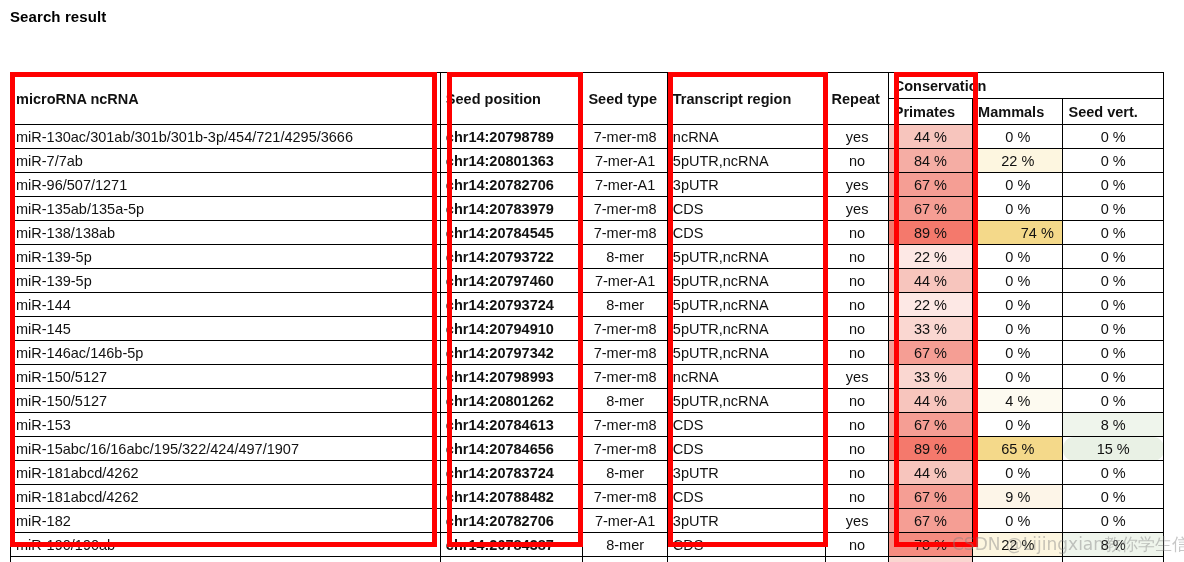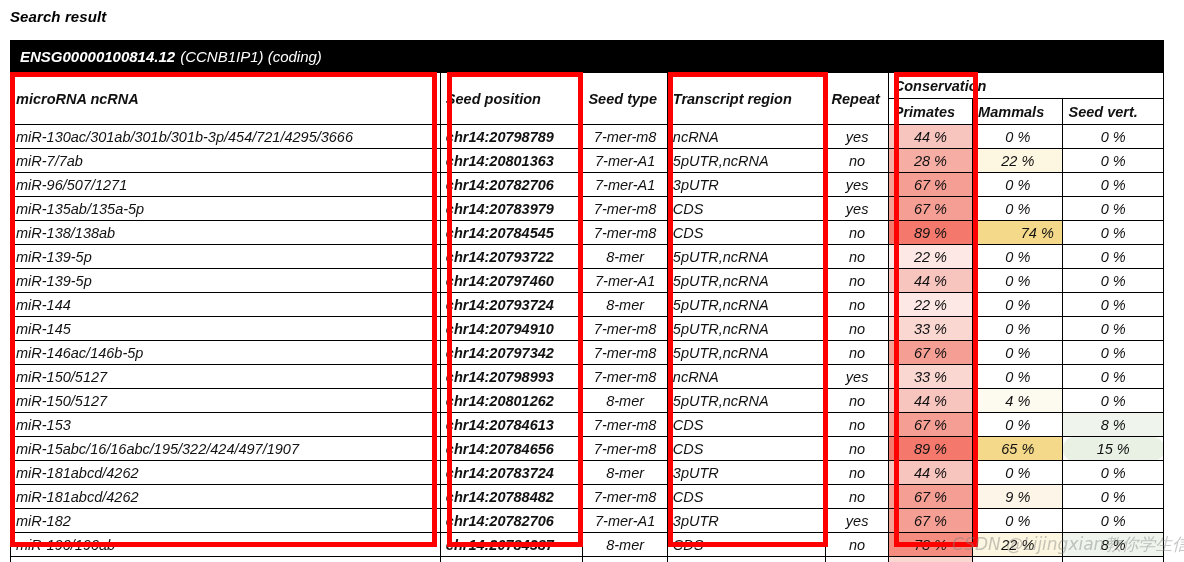--- a/index.html
+++ b/index.html
@@ -8,21 +8,20 @@
     width: 1184px; height: 562px;
     background: #ffffff;
     font-family: "Liberation Sans", sans-serif;
     overflow: hidden;
   }
   #page {
     position: relative;
     width: 1184px;
     height: 562px;
     background: #fff;
-    font-style: italic;
   }
 
   
   .page-title {
     position: absolute;
     left: 10px; top: 8px;
     font-size: 15px;
     font-weight: bold;
     color: #000;
     letter-spacing: 0.1px;
@@ -114,24 +113,20 @@
     pointer-events: none;
   }
 </style>
 </head>
 <body>
 
 <div id="page">
 
   <div class="page-title">Search result</div>
 
-  <div class="gene-banner">
-    <span class="gid">ENSG00000100814.12</span>
-    <span class="gmeta">(CCNB1IP1) (coding)</span>
-  </div>
 
   <div class="tbl-wrap">
     <table class="result">
       <colgroup>
         <col class="c-family">
           <col class="c-pos">
           <col class="c-type">
           <col class="c-region">
         <col class="c-repeat">
           <col class="c-prim">
@@ -163,21 +158,21 @@
             <td class="cons-cell" style="background: rgb(247, 197, 189);">44 %</td>
             <td class="cons-cell" style="background: rgb(255, 255, 255);">0 %</td>
             <td class="cons-cell" style="background: rgb(255, 255, 255);">0 %</td>
           </tr>
           <tr>
             <td>miR-7/7ab</td>
             <td class="c-pos-cell">chr14:20801363</td>
             <td class="c-type-cell">7-mer-A1</td>
             <td>5pUTR,ncRNA</td>
             <td class="c-repeat-cell">no</td>
-            <td class="cons-cell" style="background: rgb(245, 173, 164);">28 %</td>
+            <td class="cons-cell" style="background: rgb(245, 173, 164);">84 %</td>
             <td class="cons-cell" style="background: rgb(253, 246, 224);">22 %</td>
             <td class="cons-cell" style="background: rgb(255, 255, 255);">0 %</td>
           </tr>
           <tr>
             <td>miR-96/507/1271</td>
             <td class="c-pos-cell">chr14:20782706</td>
             <td class="c-type-cell">7-mer-A1</td>
             <td>3pUTR</td>
             <td class="c-repeat-cell">yes</td>
             <td class="cons-cell" style="background: rgb(245, 158, 148);">67 %</td>

